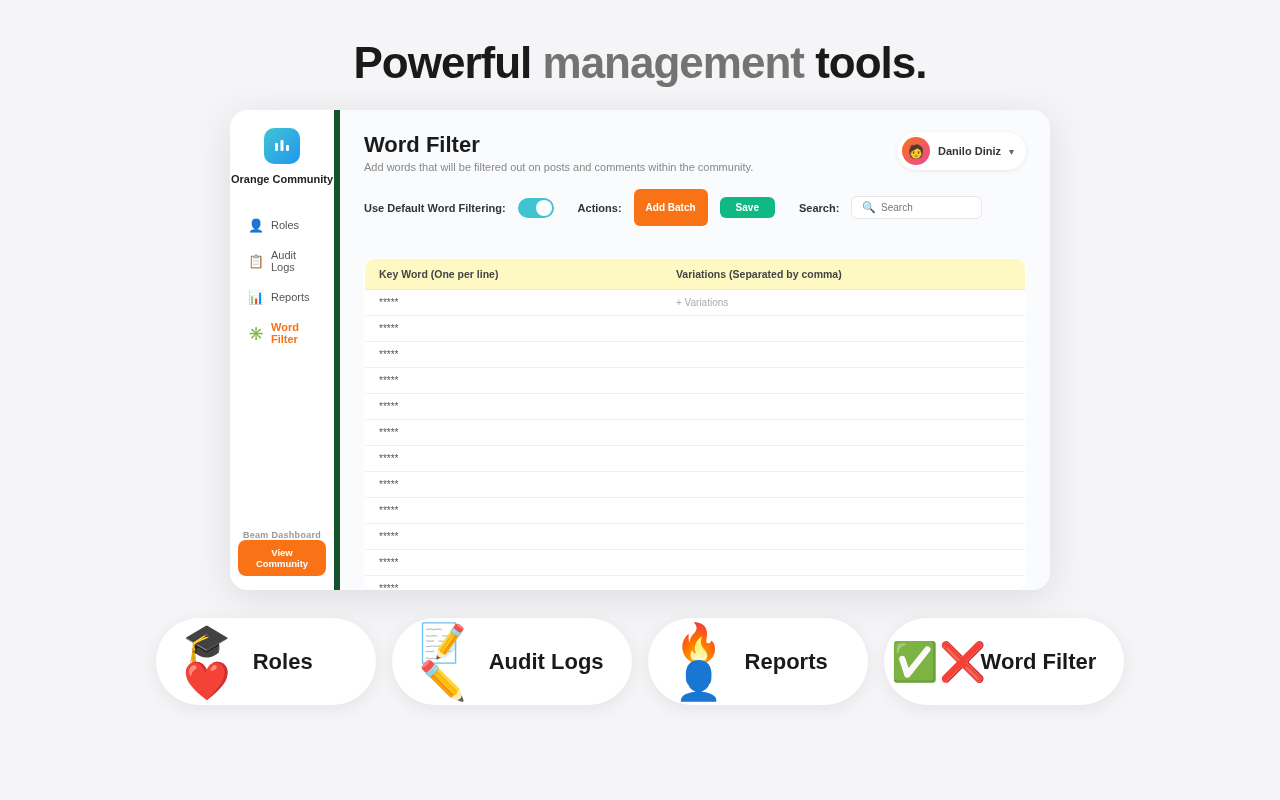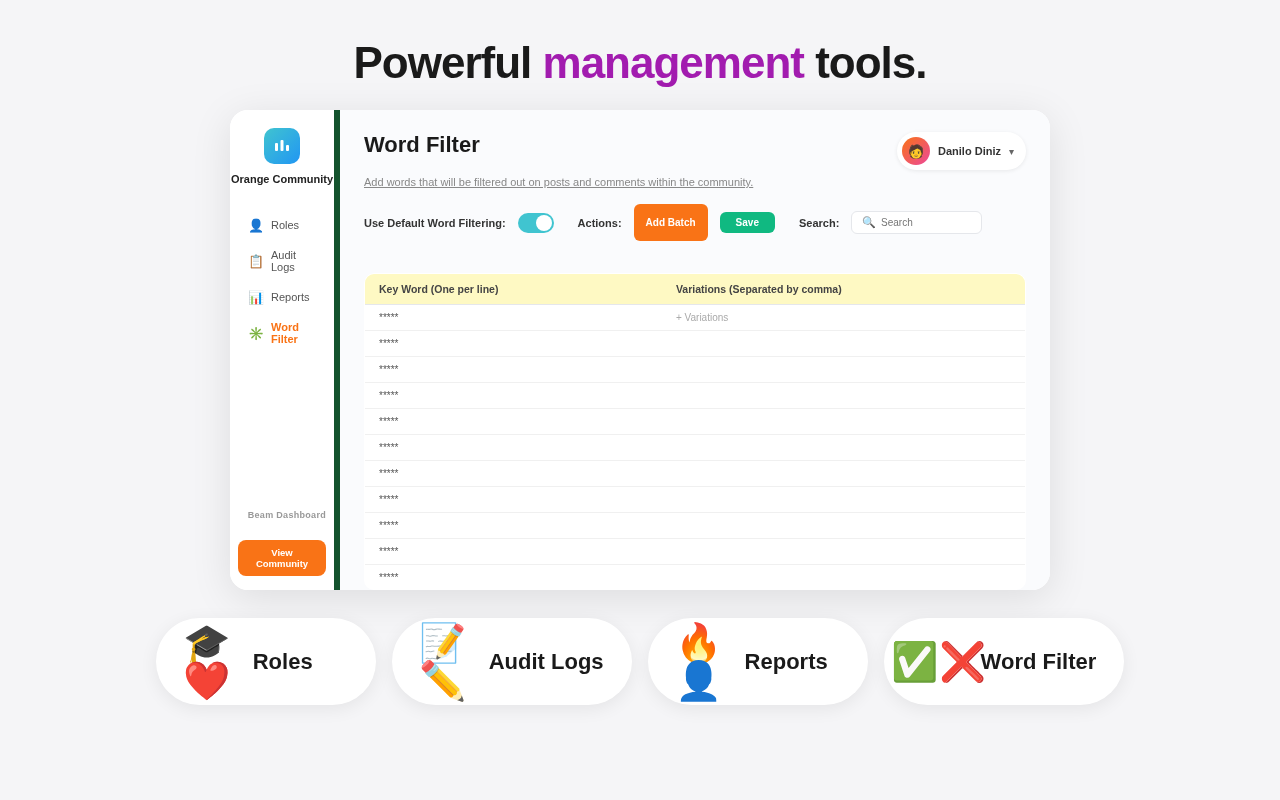--- a/index.html
+++ b/index.html
@@ -16,21 +16,21 @@
 
     
     .hero-heading {
       margin-top: 38px;
       font-size: 44px;
       font-weight: 800;
       color: #1a1a1a;
       letter-spacing: -1px;
     }
     .hero-heading .highlight {
-      color: #a21caf;
+      color: #737373;
     }
 
     
     .dashboard-card {
       margin-top: 22px;
       width: 820px;
       background: white;
       border-radius: 18px;
       box-shadow: 0 8px 40px rgba(0,0,0,0.10);
       display: flex;
@@ -98,22 +98,22 @@
       align-items: center;
       justify-content: center;
       font-size: 13px;
       flex-shrink: 0;
     }
     .sidebar-bottom {
       width: 100%;
       padding: 0 8px;
       display: flex;
       flex-direction: column;
-      align-items: flex-end;
-      gap: 20px;
+      align-items: center;
+      gap: 0;
     }
     .beam-label {
       font-size: 9px;
       color: #999;
       font-weight: 600;
       letter-spacing: 0.3px;
     }
     .view-community-btn {
       background: #f97316;
       color: white;
@@ -143,22 +143,21 @@
     }
     .main-title-section {}
     .main-title {
       font-size: 22px;
       font-weight: 800;
       color: #1a1a1a;
     }
     .main-subtitle {
       font-size: 11px;
       color: #888;
-      margin-top: 18px;
-      text-decoration: underline;
+      margin-top: 3px;
     }
     .user-info {
       display: flex;
       align-items: center;
       gap: 8px;
       background: white;
       border-radius: 20px;
       padding: 5px 12px 5px 5px;
       box-shadow: 0 1px 4px rgba(0,0,0,0.08);
     }

